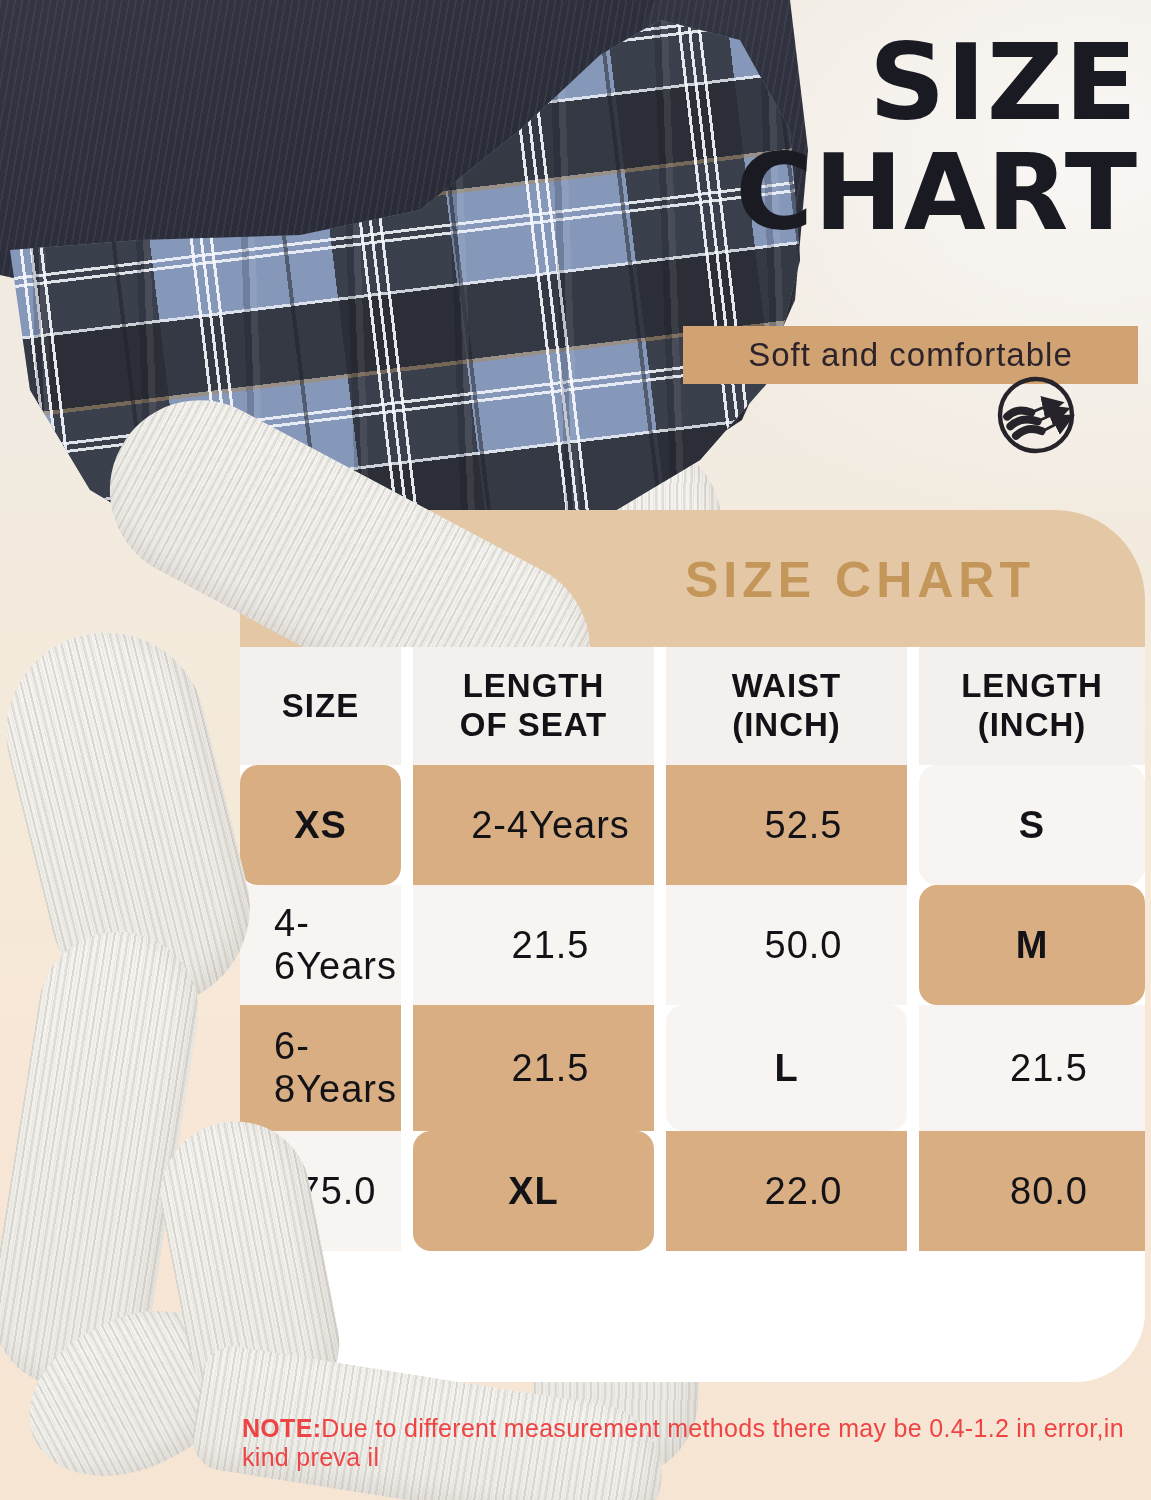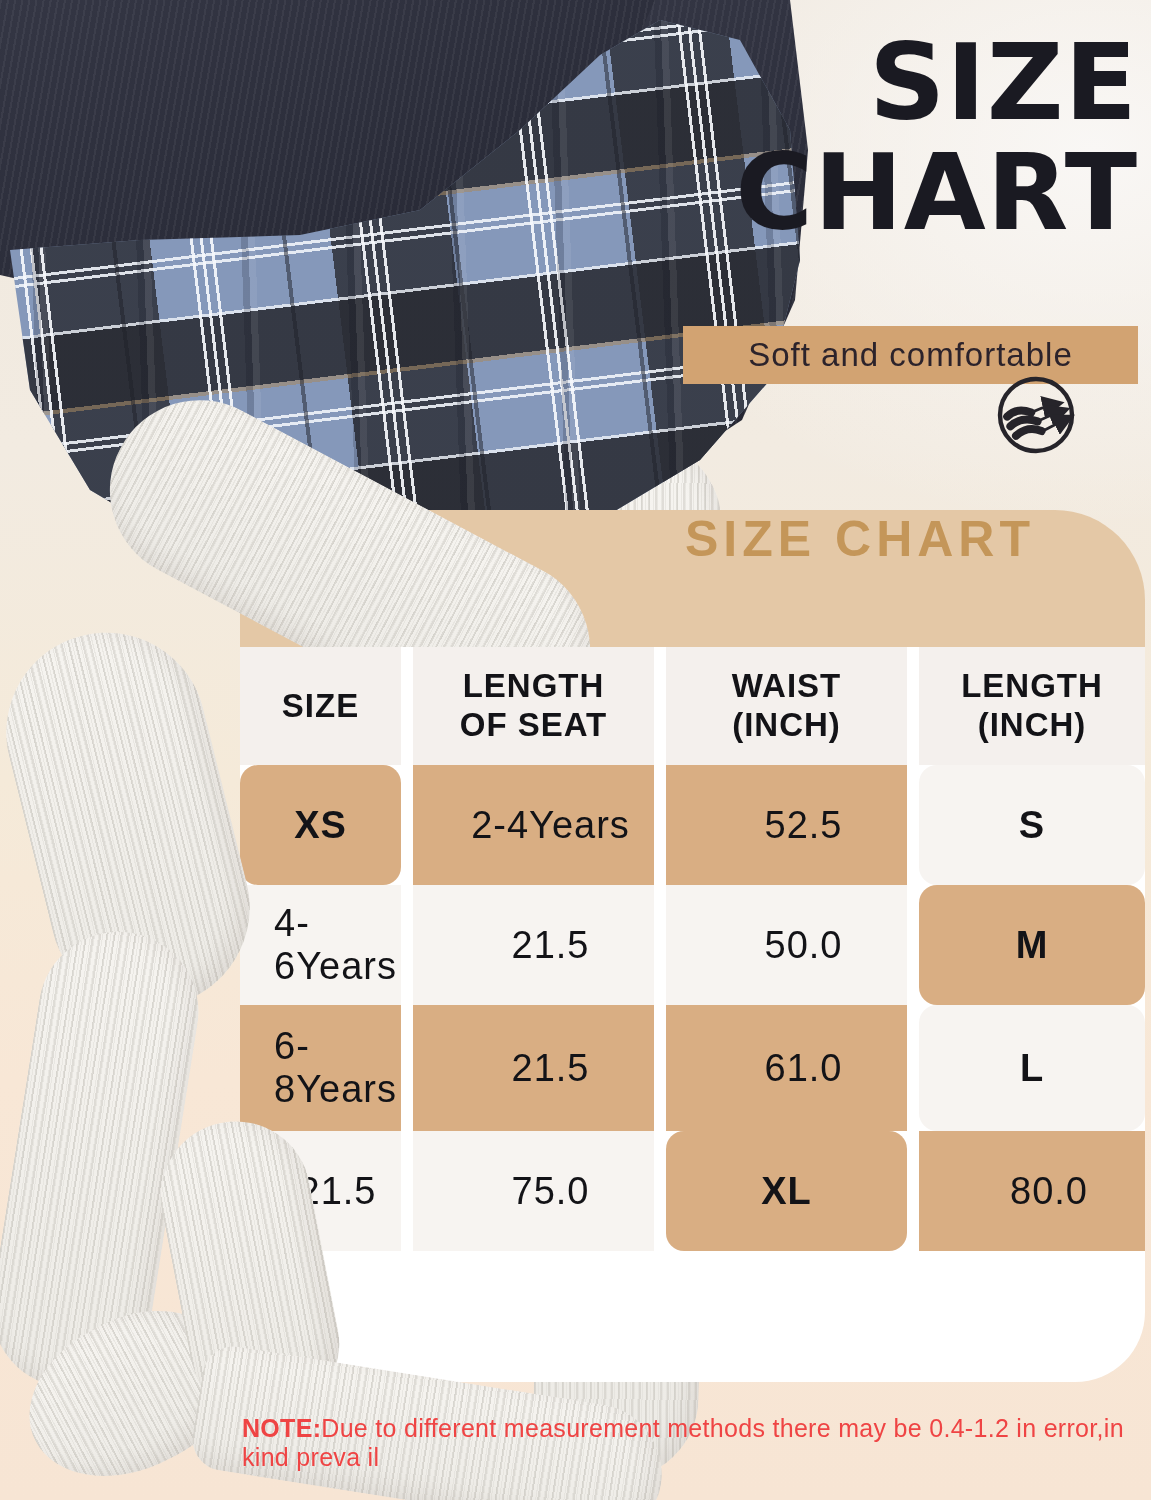--- a/index.html
+++ b/index.html
@@ -44,21 +44,21 @@
   .big-title span{display:block;}
   .badge{
     left:683px;top:286px;width:455px;height:58px;
     background:#d2a372;display:flex;align-items:center;justify-content:center;
     font-size:33px;color:#2c232b;letter-spacing:1px;margin-top:40px;
   }
   
   .band{
     left:240px;top:510px;width:905px;height:140px;
     background:#e4c8a6;border-radius:55px 90px 0 0;
-    display:flex;justify-content:center;
+    display:flex;align-items:center;justify-content:center;
     padding-left:335px;box-sizing:border-box;
   }
   .band-heading{
     font-weight:700;font-size:50px;letter-spacing:5px;color:#c49659;
   }
   .size-table{
     left:240px;top:647px;width:905px;
     display:grid;
     grid-template-columns:161px 241px 241px 226px;
     grid-template-rows:118px 120px 120px 126px 120px 131px;
@@ -161,25 +161,25 @@
   <div class="cell row-tan val">52.5</div>
 
   <div class="cell row-light size-label">S</div>
   <div class="cell row-light val">4-6Years</div>
   <div class="cell row-light val">21.5</div>
   <div class="cell row-light val">50.0</div>
 
   <div class="cell row-tan size-label">M</div>
   <div class="cell row-tan val">6-8Years</div>
   <div class="cell row-tan val">21.5</div>
-  <div class="cell row-tan val">61.0</div>
 
   <div class="cell row-light size-label">L</div>
   <div class="cell row-light val">21.5</div>
   <div class="cell row-light val">75.0</div>
 
   <div class="cell row-tan size-label">XL</div>
+  <div class="cell row-tan val">22.0</div>
   <div class="cell row-tan val">80.0</div>
 </div>
 
 <div class="abs note">
   <b>NOTE:</b><span>Due to different measurement methods there may be 0.4-1.2 in error,in kind preva il</span>
 </div>
 
 </body></html>

